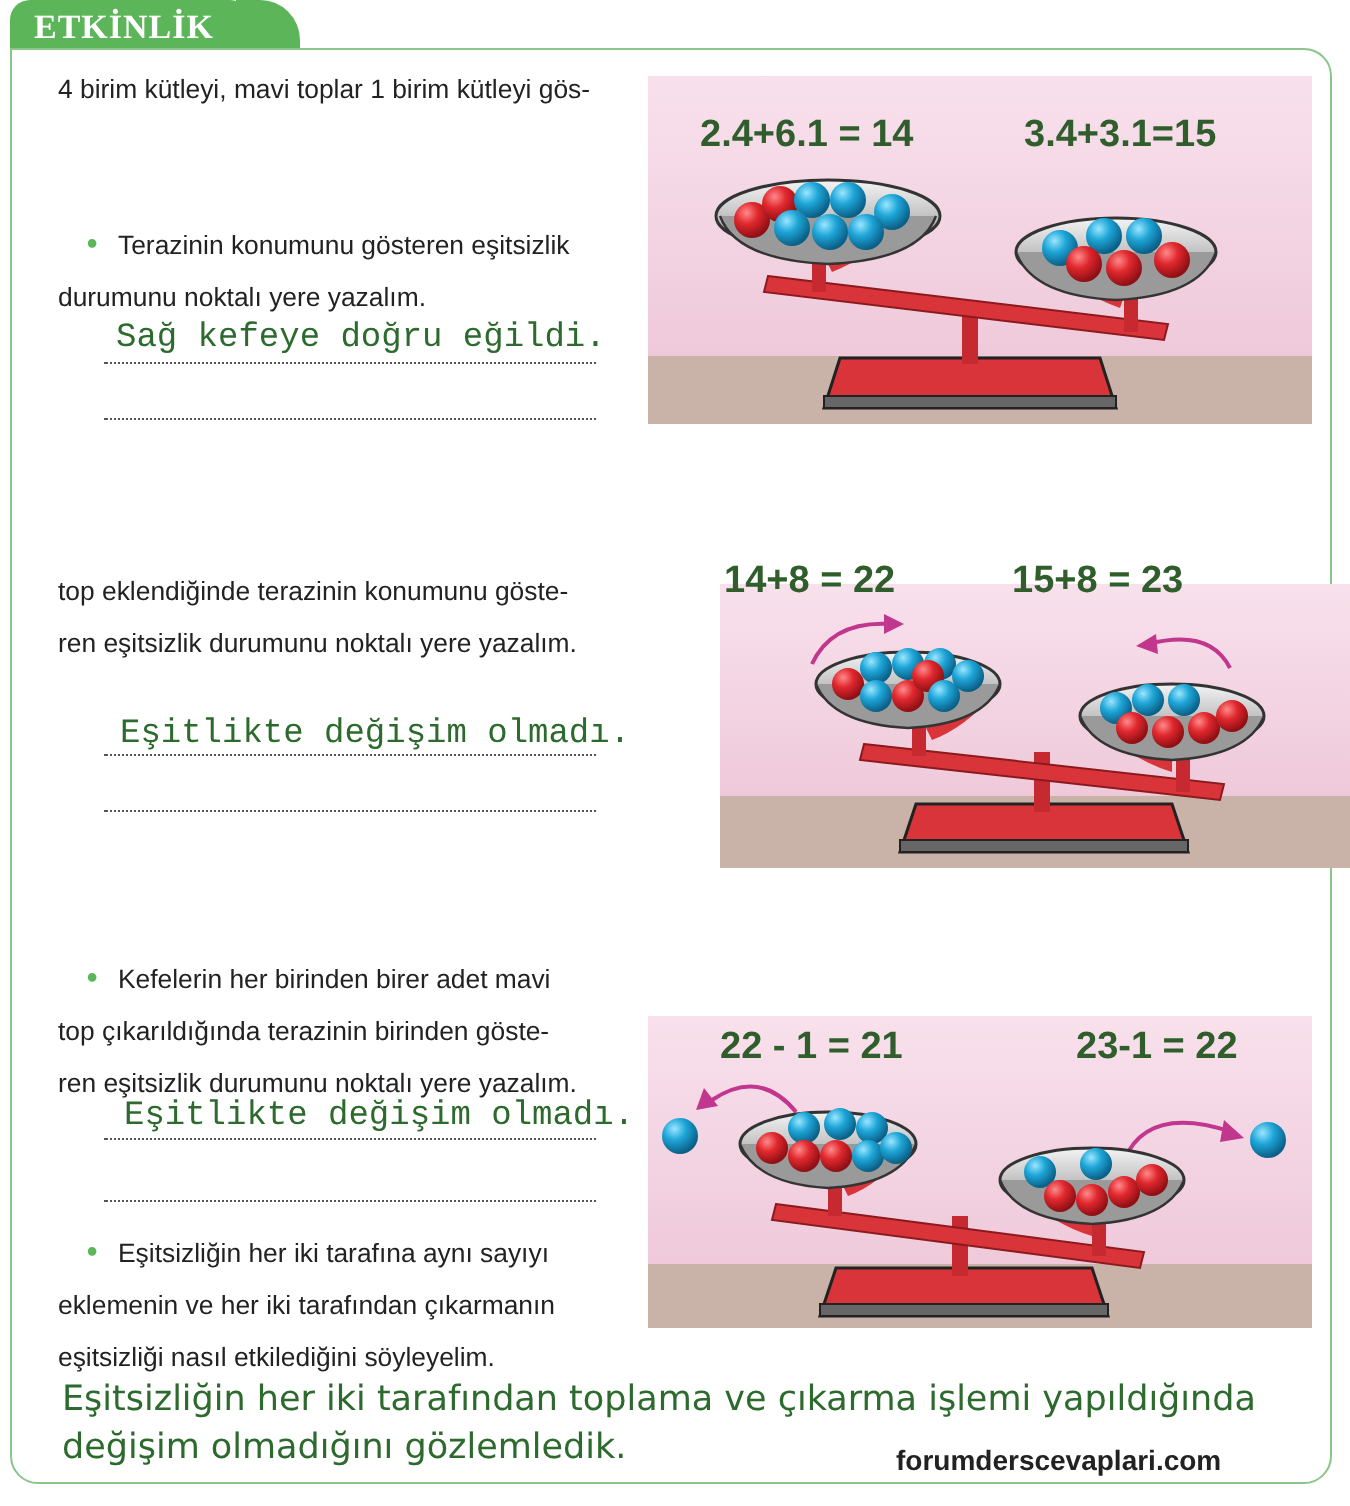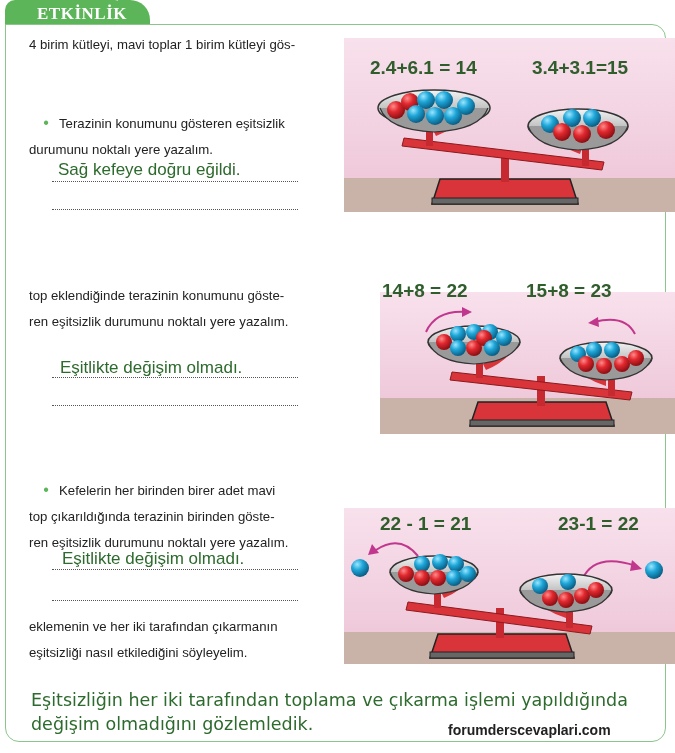--- a/index.html
+++ b/index.html
@@ -11,44 +11,44 @@
   .tab {
     position:absolute; left:5px; top:0; height:25px; width:120px;
     background:#5db55a; border-radius:10px 10px 0 0;
   }
   .tab-curve {
     position:absolute; left:118px; top:0; width:32px; height:25px;
     background:#5db55a; border-radius:0 20px 0 0;
   }
   .tab-label {
     position:absolute; left:17px; top:4px; color:#ffffff;
-    font-family:"Liberation Serif", serif; font-weight:bold; font-size:17px; letter-spacing:0.5px;margin-left:20px;
+    font-family:"Liberation Serif", serif; font-weight:bold; font-size:17px; letter-spacing:0.5px;
   }
   .para {
     position:absolute; left:29px; width:278px; font-size:13.2px; line-height:26px;
     color:#222; text-align:justify;
   }
   .para .indent { display:inline-block; width:28px; }
   .bullet { color:#5db55a; font-size:16px; display:inline-block; width:26px; text-align:center; padding-left:4px; }
   .answer {
-    position:absolute; font-family:Liberation Sans, sans-serif; color:#2d6a2d; font-size:17px;
+    position:absolute; font-family:Liberation Mono, monospace; color:#2d6a2d; font-size:17px;
   }
   .dots {
     position:absolute; left:52px; width:246px; border-bottom:1.5px dotted #555; height:0;
   }
   .final {
     position:absolute; left:31px; top:688px; width:600px;
     font-family:"DejaVu Sans", sans-serif; color:#2d6a2d; font-size:17.5px; line-height:24px;
   }
   .watermark {
     position:absolute; left:448px; top:722px; font-size:14px; font-weight:bold; color:#222;
     font-family:"Liberation Sans", sans-serif;
   }
   .scene {
-    position:absolute; left:344px; width:332px; overflow:visible;
+    position:absolute; left:324px; width:332px; overflow:visible;
   }
   .eq {
     position:absolute; font-family:"Liberation Sans", sans-serif; font-weight:bold; color:#2f5d2b; font-size:19px;
   }
 </style>
 </head>
 <body>
 
 <div class="tab"></div>
 <div class="tab-curve"></div>
@@ -78,20 +78,21 @@
 <div class="para" style="top:477px;">
   <div><span class="bullet">•</span><span>Kefelerin her birinden birer adet mavi</span></div>
   <div>top çıkarıldığında terazinin birinden göste-</div>
   <div>ren eşitsizlik durumunu noktalı yere yazalım.</div>
 </div>
 <div class="answer" style="left:62px; top:549px;">Eşitlikte değişim olmadı.</div>
 <div class="dots" style="top:569px;"></div>
 <div class="dots" style="top:600px;"></div>
 
 <div class="para" style="top:614px;">
+  <div><span class="bullet">•</span><span>Eşitsizliğin her iki tarafına aynı sayıyı</span></div>
   <div>eklemenin ve her iki tarafından çıkarmanın</div>
   <div>eşitsizliği nasıl etkilediğini söyleyelim.</div>
 </div>
 
 <div class="final">
   <div>Eşitsizliğin her iki tarafından toplama ve çıkarma işlemi yapıldığında</div>
   <div>değişim olmadığını gözlemledik.</div>
 </div>
 <div class="watermark">forumderscevaplari.com</div>
 

